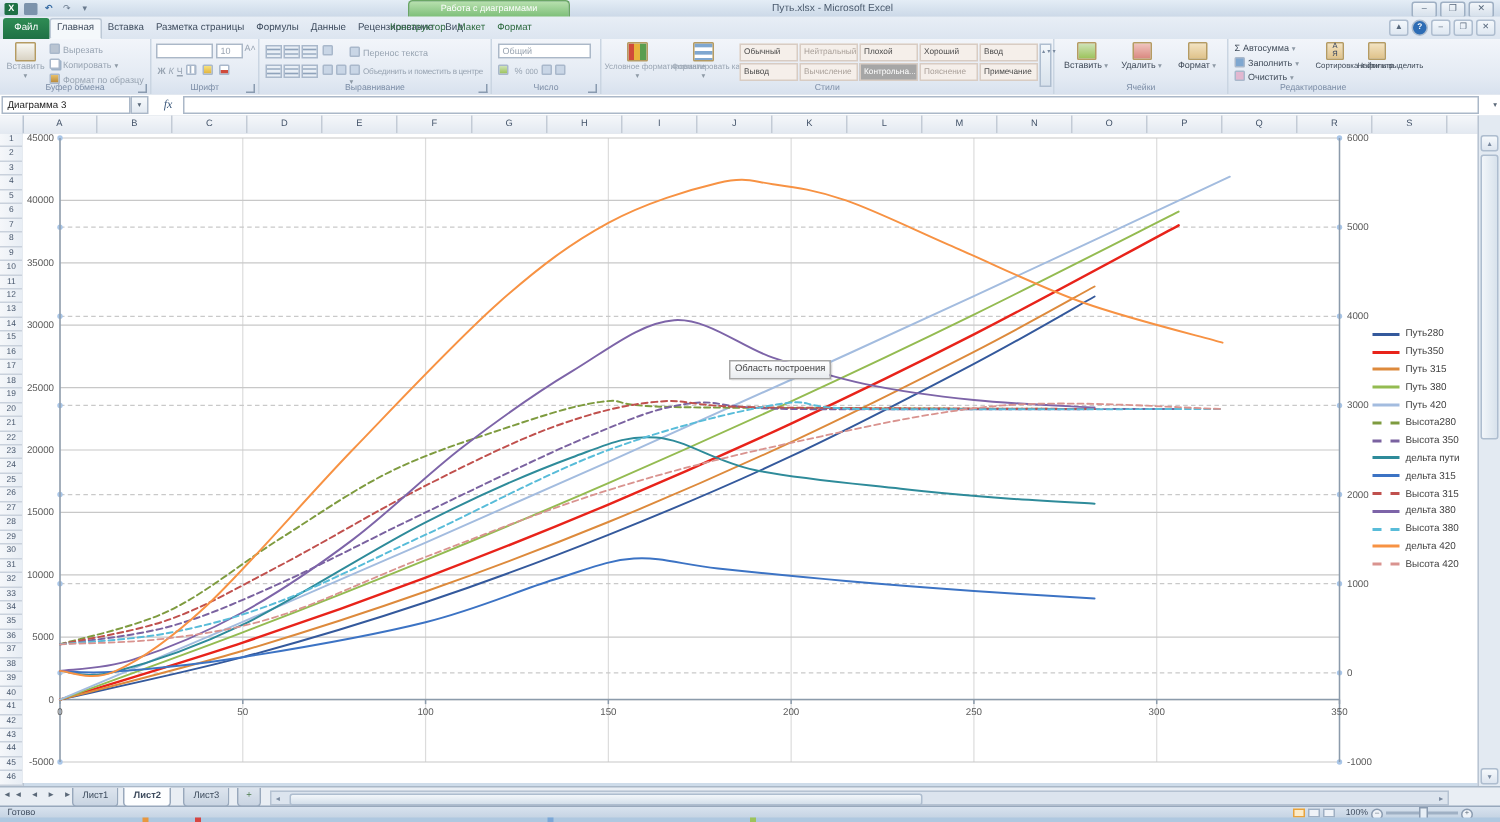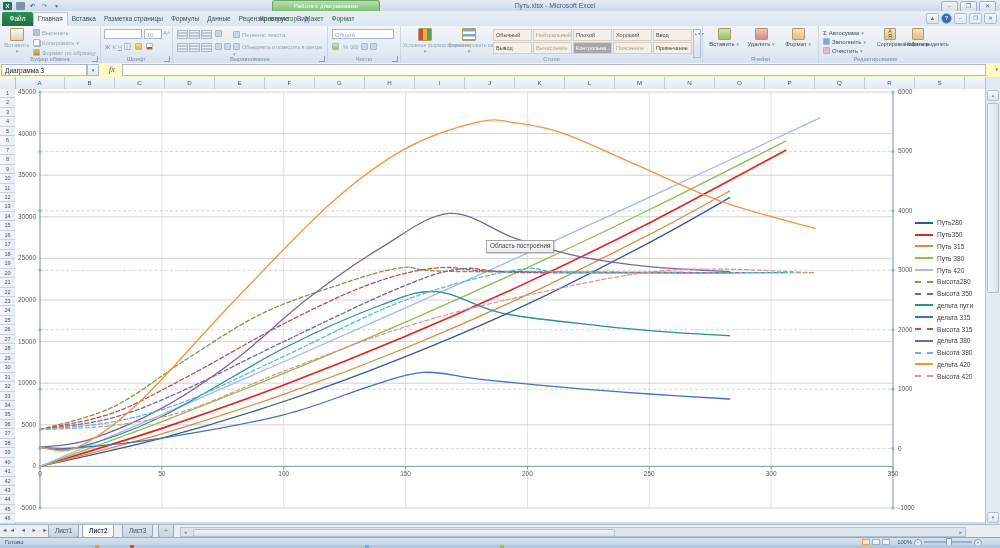--- a/index.html
+++ b/index.html
@@ -45,21 +45,21 @@
   .ic.erase{background:#E2B7D0;}
   .dropdn{font-size:5px;color:#8E9AA6;}
   .inputbox{background:#fff;border:1px solid #ABB8C8;height:10px;line-height:10px;font-size:6px;color:#9AA5B2;padding:0 2px;box-sizing:border-box;}
   .fmtbtn{position:absolute;text-align:center;font-size:5.5px;color:#5A6878;line-height:6px;}
   .fmtbtn .bic{margin:0 auto 1px;width:12px;height:11px;background:linear-gradient(#F3E3C2,#DFC28A);border:1px solid #B59B62;border-radius:1px;}
   .sgcell{position:absolute;width:39px;height:12px;background:#F5EFEA;border:1px solid #D8CCC3;box-sizing:border-box;font-size:5.5px;line-height:10px;padding-left:2px;color:#4A4A4A;overflow:hidden;white-space:nowrap;}
   .sgcell.dim{color:#A89F98;}
   .sgcell.darkk{background:#A6A6A6;color:#fff;}
   .alicon{display:inline-block;width:9px;height:7px;border:1px solid #A9B8CB;background:repeating-linear-gradient(#E9EFF6,#E9EFF6 1px,#8FA3BB 2px,#E9EFF6 3px);margin-right:1px;vertical-align:middle;}
   
-  #fbar{position:absolute;left:0;top:63px;width:1000px;height:14px;background:#fef9c3;border-bottom:1px solid #BFC9D6;}
+  #fbar{position:absolute;left:0;top:63px;width:1000px;height:14px;background:#ffffff;border-bottom:1px solid #BFC9D6;}
   #namebox{position:absolute;left:1px;top:1px;width:86px;height:12px;background:#fff;border:1px solid #ABB8C8;font-size:6.5px;line-height:11px;padding-left:3px;box-sizing:border-box;color:#222;}
   #nbdrop{position:absolute;left:87px;top:1px;width:12px;height:12px;background:linear-gradient(#F6F9FC,#E3EAF2);border:1px solid #ABB8C8;box-sizing:border-box;text-align:center;font-size:5px;line-height:11px;color:#5A6878;}
   #fxbtn{position:absolute;left:104px;top:1px;width:16px;height:12px;font-style:italic;font-family:"Liberation Serif",serif;font-size:8px;color:#3F5B7E;text-align:center;line-height:12px;}
   #finput{position:absolute;left:122px;top:1px;width:864px;height:12px;background:#fff;border:1px solid #ABB8C8;box-sizing:border-box;}
   #fexp{position:absolute;right:2px;top:3px;font-size:5px;color:#5A6878;}
   
   #colheads{position:absolute;left:0;top:77px;width:1000px;height:12px;background:linear-gradient(#F5F7FA,#E3E9F1);border-bottom:1px solid #B9C4D2;white-space:nowrap;}
   #corner{position:absolute;left:0;top:0;width:15px;height:12px;border-right:1px solid #B9C4D2;background:linear-gradient(#F5F7FA,#E3E9F1);}
   .colh{display:inline-block;width:50px;height:12px;border-right:1px solid #C3CBD6;box-sizing:border-box;text-align:center;line-height:12px;font-size:6.2px;color:#44546A;}
   #rownums{position:absolute;left:0;top:89px;width:15px;height:435px;background:linear-gradient(90deg,#F5F7FA,#E7EDF4);border-right:1px solid #B9C4D2;}

